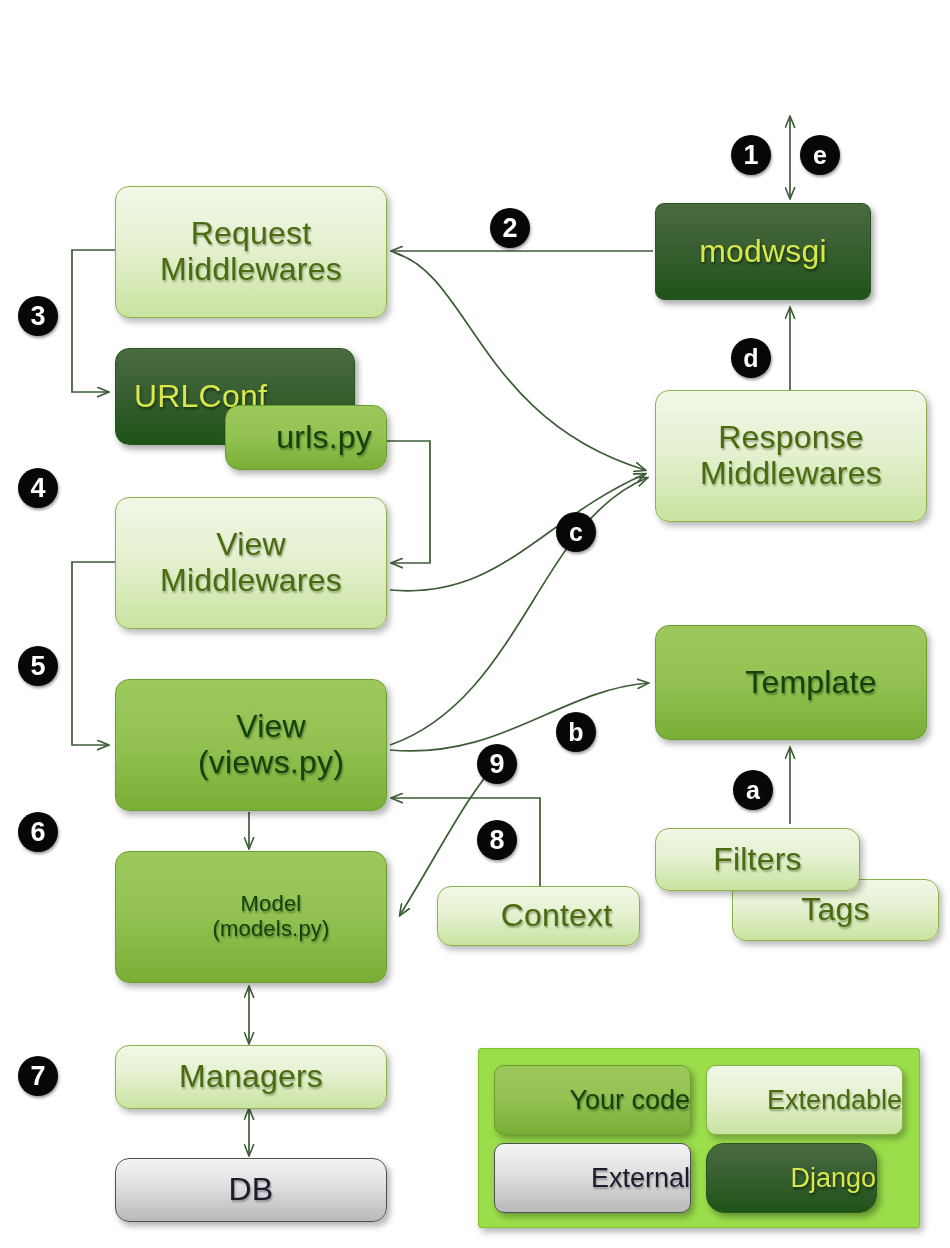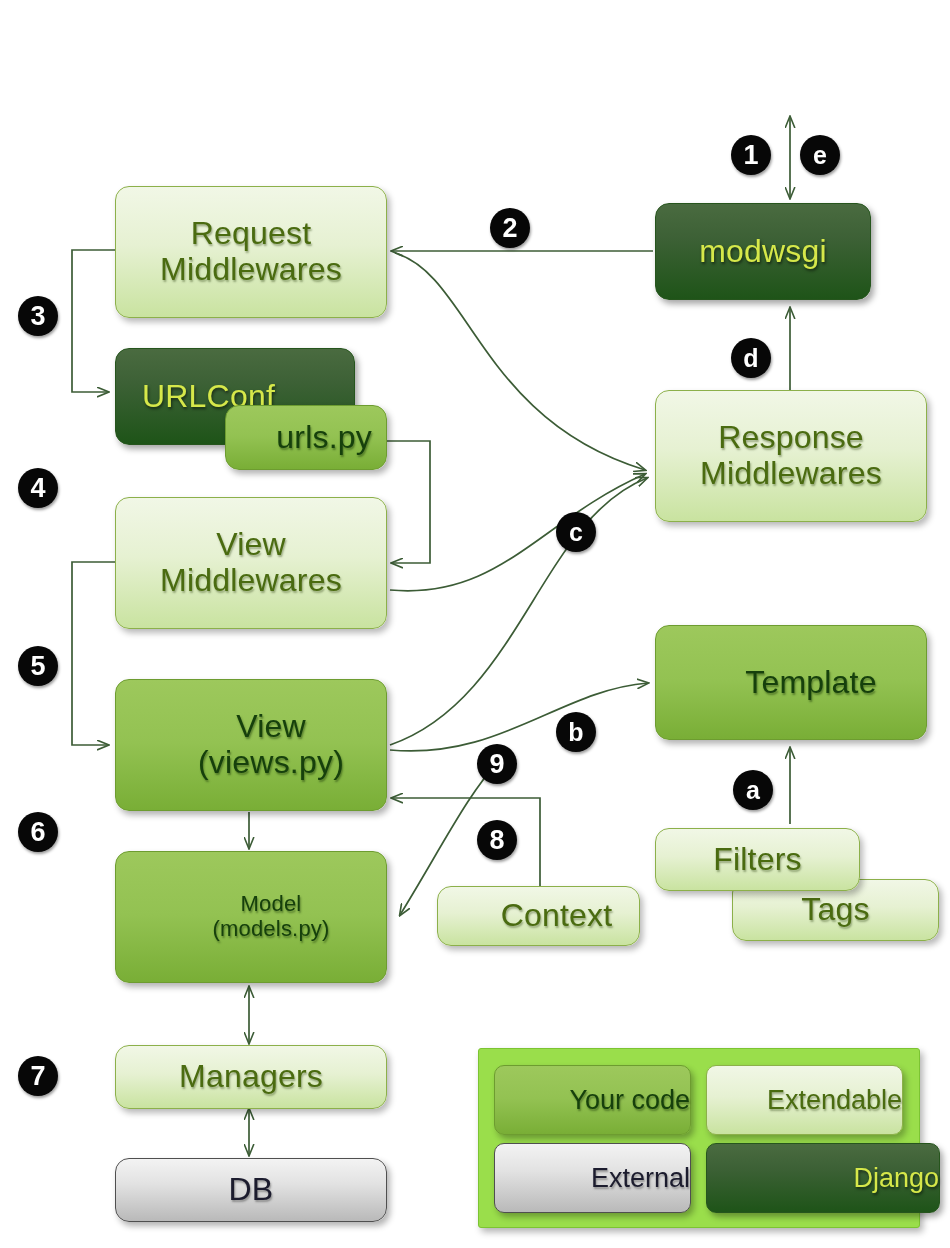--- a/index.html
+++ b/index.html
@@ -160,30 +160,30 @@
 
       <line x1="790" y1="824" x2="790" y2="748" marker-end="url(#ah)"></line>
 
       <path d="M540,888 L540,798 L392,798" marker-end="url(#ah)"></path>
 
       <path d="M500,760 C470,790 440,850 400,915" marker-end="url(#ah)"></path>
     </g>
   </svg>
 
 
-  <div class="node n-django" style="left:655px; top:203px; width:216px; height:97px; font-size:32px;">
+  <div class="node n-django" style="left:655px; top:203px; width:216px; height:97px; font-size:32px;border-radius:9px;">
     <span class="lbl">modwsgi</span>
   </div>
 
   <div class="node n-extendable" style="left:115px; top:186px; width:272px; height:132px; font-size:32px;">
     <span class="lbl">Request
 Middlewares</span>
   </div>
 
-  <div class="node n-django" style="left:115px; top:348px; width:240px; height:97px; font-size:32px; justify-content:flex-start; padding-left:26px;">
+  <div class="node n-django" style="left:115px; top:348px; width:240px; height:97px; font-size:32px; justify-content:flex-start; padding-left:18px;">
     <span class="lbl" style="text-align:left;">URLConf</span>
   </div>
 
   <div class="node n-yourcode" style="left:225px; top:405px; width:162px; height:65px; font-size:32px; justify-content:flex-end; padding-right:14px; z-index:3;">
     <span class="lbl" style="text-align:right;">urls.py</span>
   </div>
 
   <div class="node n-extendable" style="left:115px; top:497px; width:272px; height:132px; font-size:32px;">
     <span class="lbl">View
 Middlewares</span>
@@ -274,18 +274,18 @@
   <div id="legend">
     <div class="legend-node n-yourcode" style="left:15px; top:16px; width:197px; height:70px;">
       <span>Your code</span>
     </div>
     <div class="legend-node n-extendable" style="left:227px; top:16px; width:197px; height:70px;">
       <span>Extendable</span>
     </div>
     <div class="legend-node n-external" style="left:15px; top:94px; width:197px; height:70px;">
       <span>External</span>
     </div>
-    <div class="legend-node n-django" style="left:227px; top:94px; width:234px; height:70px;">
+    <div class="legend-node n-django" style="left:227px; top:94px; width:171px; height:70px;border-radius:18px;">
       <span>Django</span>
     </div>
   </div>
 
 </div>
 
 </body></html>

